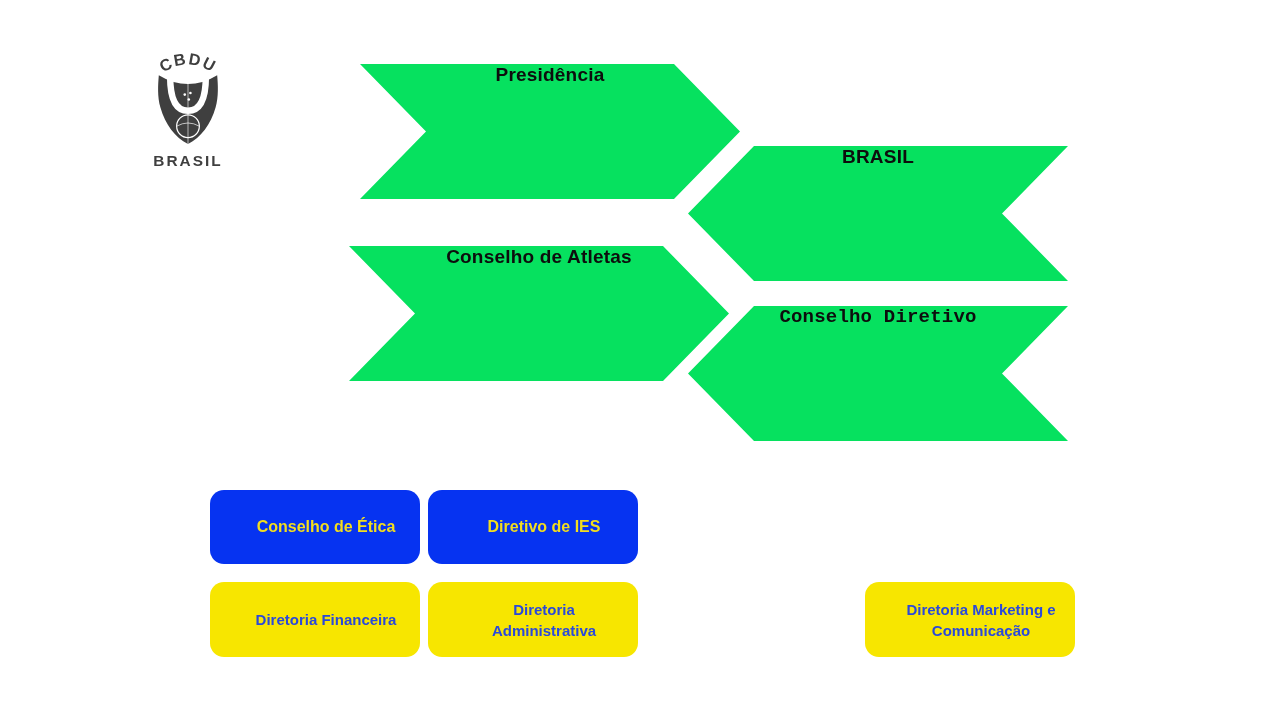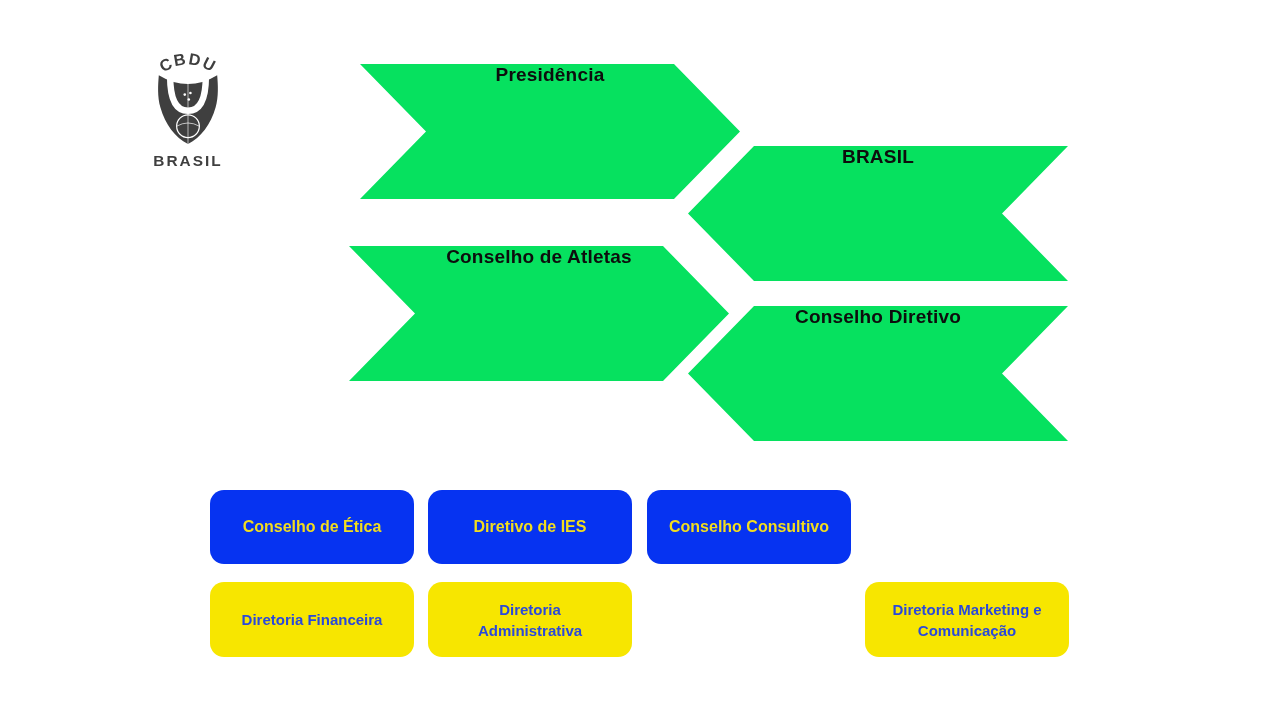--- a/index.html
+++ b/index.html
@@ -29,27 +29,27 @@
     background:var(--green,#06E15F);
     display:flex;align-items:flex-start;justify-content:center;
     font-weight:bold;font-size:19px;color:var(--chevron_text,#0d0d0d);
     white-space:nowrap;letter-spacing:.2px;
   }
   .chev.right{clip-path:polygon(0 0, calc(100% - 66px) 0, 100% 50%, calc(100% - 66px) 100%, 0 100%, 66px 50%);}
   .chev.left {clip-path:polygon(66px 0, 100% 0, calc(100% - 66px) 50%, 100% 100%, 66px 100%, 0 50%);}
   #chev-presidencia{left:360px;top:64px;}
   #chev-atletas    {left:349px;top:226px;margin-top:20px;}
   #chev-stjdu      {left:688px;top:146px;}
-  #chev-diretivo   {left:688px;top:306px;}
+  #chev-diretivo   {left:688px;top:306px;font-family:Liberation Mono, monospace;}
 
   
   .box{
-    position:absolute;width:204px;border-radius:14px;
+    position:absolute;width:188px;border-radius:14px;
     display:flex;align-items:center;justify-content:center;
-    text-align:center;font-weight:bold;line-height:1.4;
+    text-align:center;font-weight:bold;line-height:1.4;padding-left:22px;
   }
   .box.council{top:490px;height:74px;background:var(--blue,#0633F1);color:var(--yellow_text,#F2DD1E);font-size:16px;white-space:nowrap;}
   .box.directorate{top:582px;height:75px;background:var(--yellow,#F7E600);color:var(--blue_text,#2A49DA);font-size:15px;}
   .c1{left:210px}.c2{left:428px}.c3{left:647px}.c4{left:865px}
 </style>
 </head>
 <body>
 
 <div class="canvas">
 
@@ -88,23 +88,20 @@
   <div class="chev left" id="chev-diretivo">
     <span>Conselho Diretivo</span>
   </div>
 
   <div class="box council c1">
     <span>Conselho de Ética</span>
   </div>
   <div class="box council c2">
     <span>Diretivo de IES</span>
   </div>
-  <div class="box council c3">
-    <span>Conselho Consultivo</span>
-  </div>
 
   <div class="box directorate c1">
     <span>Diretoria Financeira</span>
   </div>
   <div class="box directorate c2">
     <span>Diretoria<br>Administrativa</span>
   </div>
   <div class="box directorate c4">
     <span>Diretoria Marketing e<br>Comunicação</span>
   </div>

